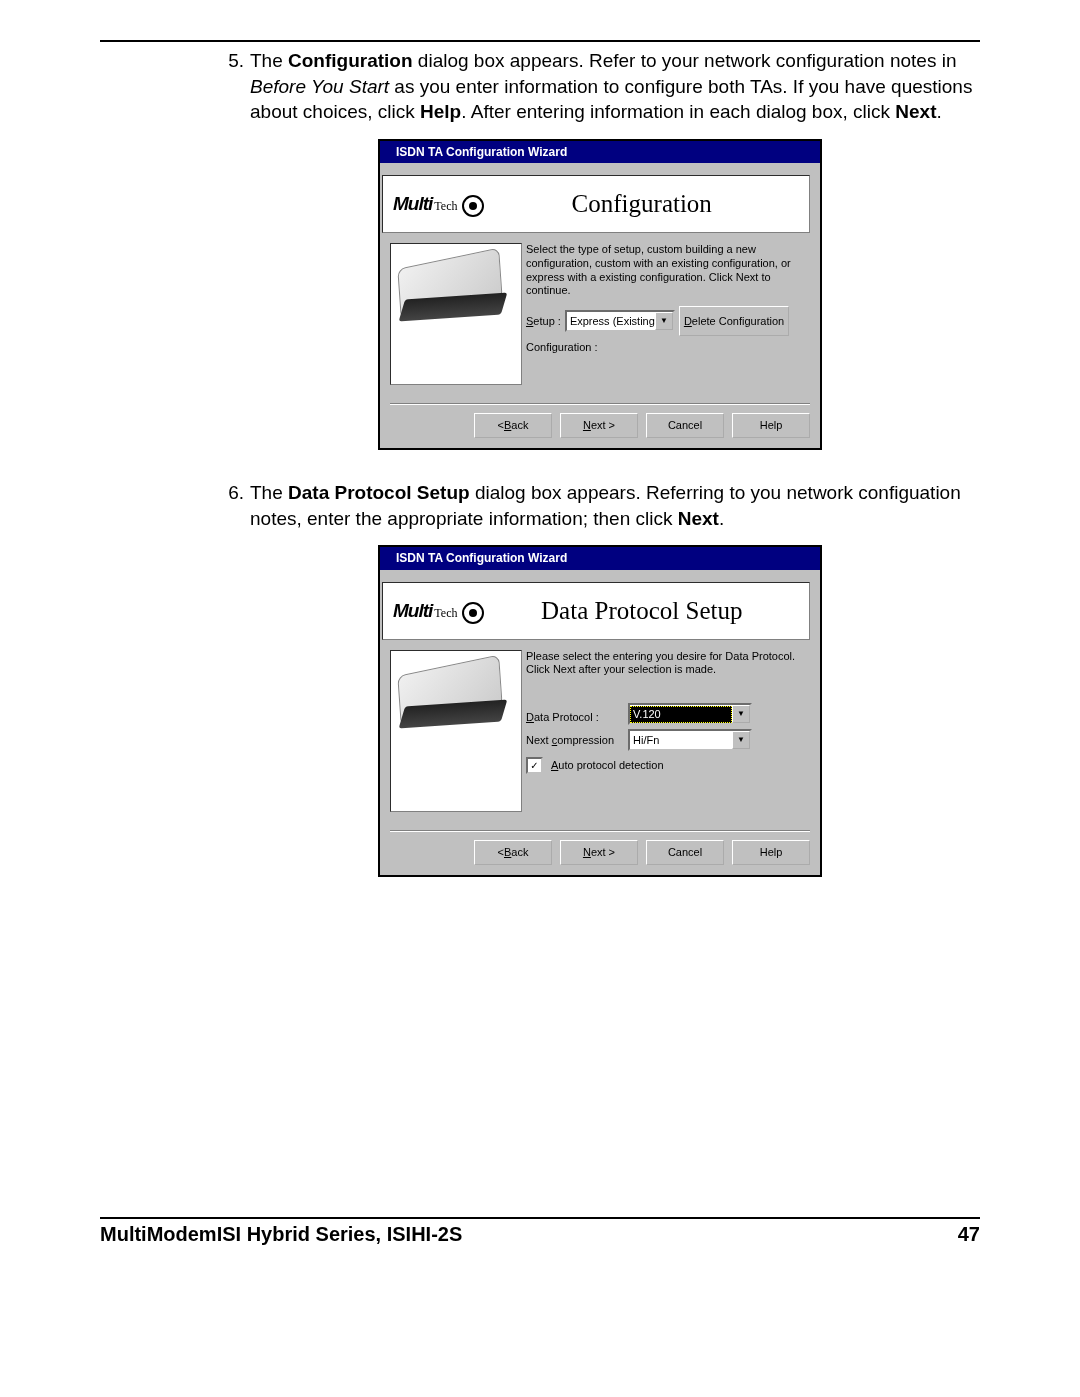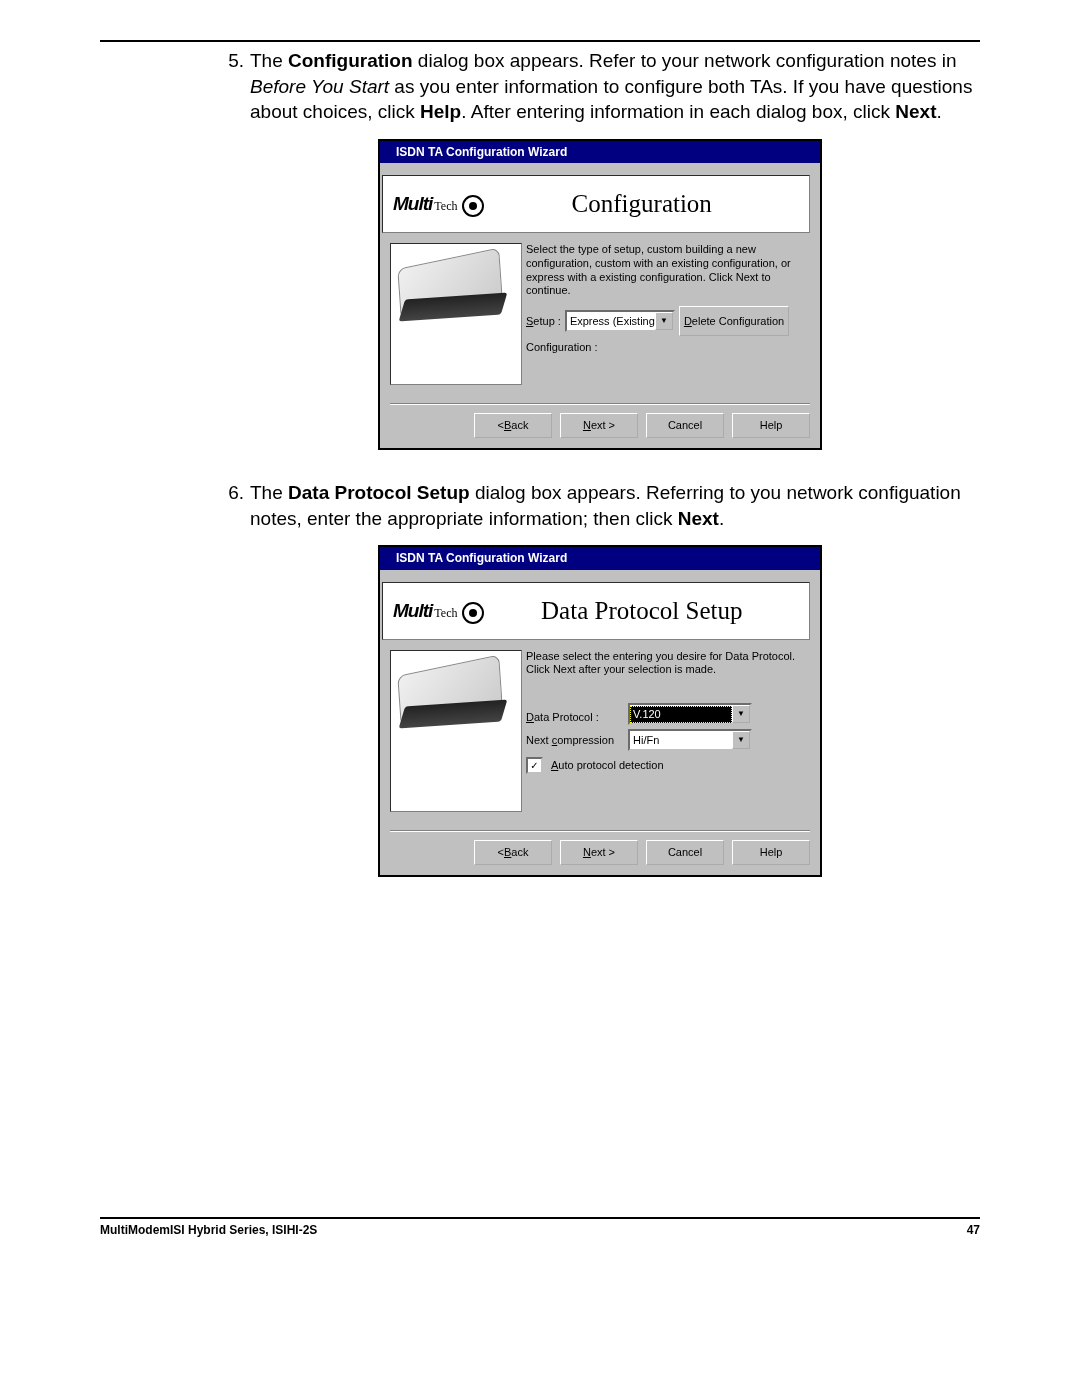--- a/index.html
+++ b/index.html
@@ -47,21 +47,21 @@
 .sb-btn { height:14px; background:#c0c0c0; border:1px outset #fff; display:flex; align-items:center; justify-content:center; font-size:7px; }
 .sb-track { flex:1; background:repeating-conic-gradient(#c0c0c0 0 25%,#fff 0 50%) 0 0/2px 2px; }
 
 .sep { border-top:1px solid #808080; border-bottom:1px solid #fff; margin:8px 10px 0 10px; }
 .btn-row { display:flex; justify-content:flex-end; gap:8px; padding:8px 10px 10px 10px; }
 .wbtn { width:76px; height:23px; background:#c0c0c0; border:1px outset #fff; font-size:11px; display:flex; align-items:center; justify-content:center; }
 .wbtn u { text-decoration:underline; }
 
 .checkbox { width:13px; height:13px; background:#fff; border:2px inset #c0c0c0; display:inline-flex; align-items:center; justify-content:center; font-size:10px; margin-right:4px; }
 
-.footer { border-top:2px solid #000; margin-top:340px; padding-top:4px; display:flex; justify-content:space-between; font-weight:bold; font-size:12px; }
+.footer { border-top:2px solid #000; margin-top:340px; padding-top:4px; display:flex; justify-content:space-between; font-weight:bold; font-size:20px; }
 </style>
 </head>
 <body>
 
 <div class="page">
   <div class="header-line"></div>
 
   <div class="content">
 
     <div class="step">

